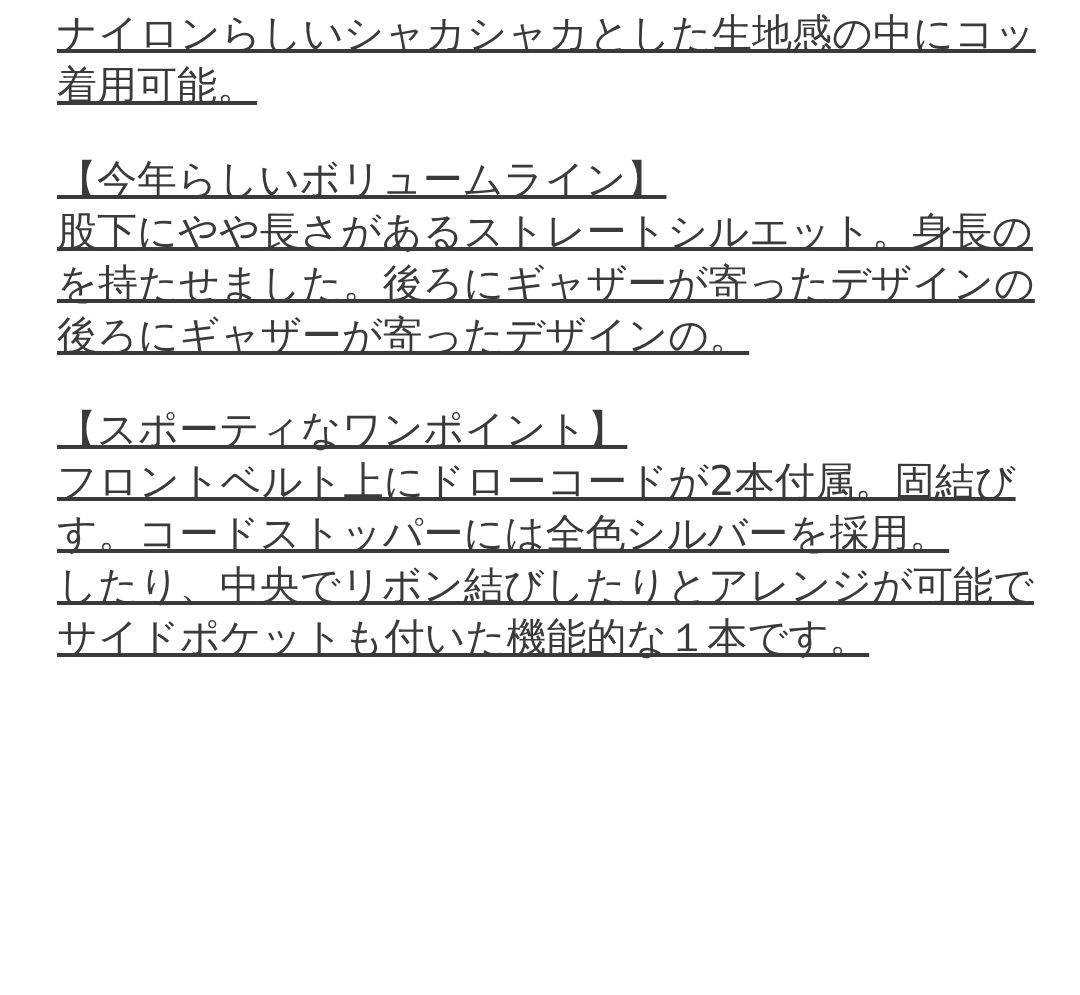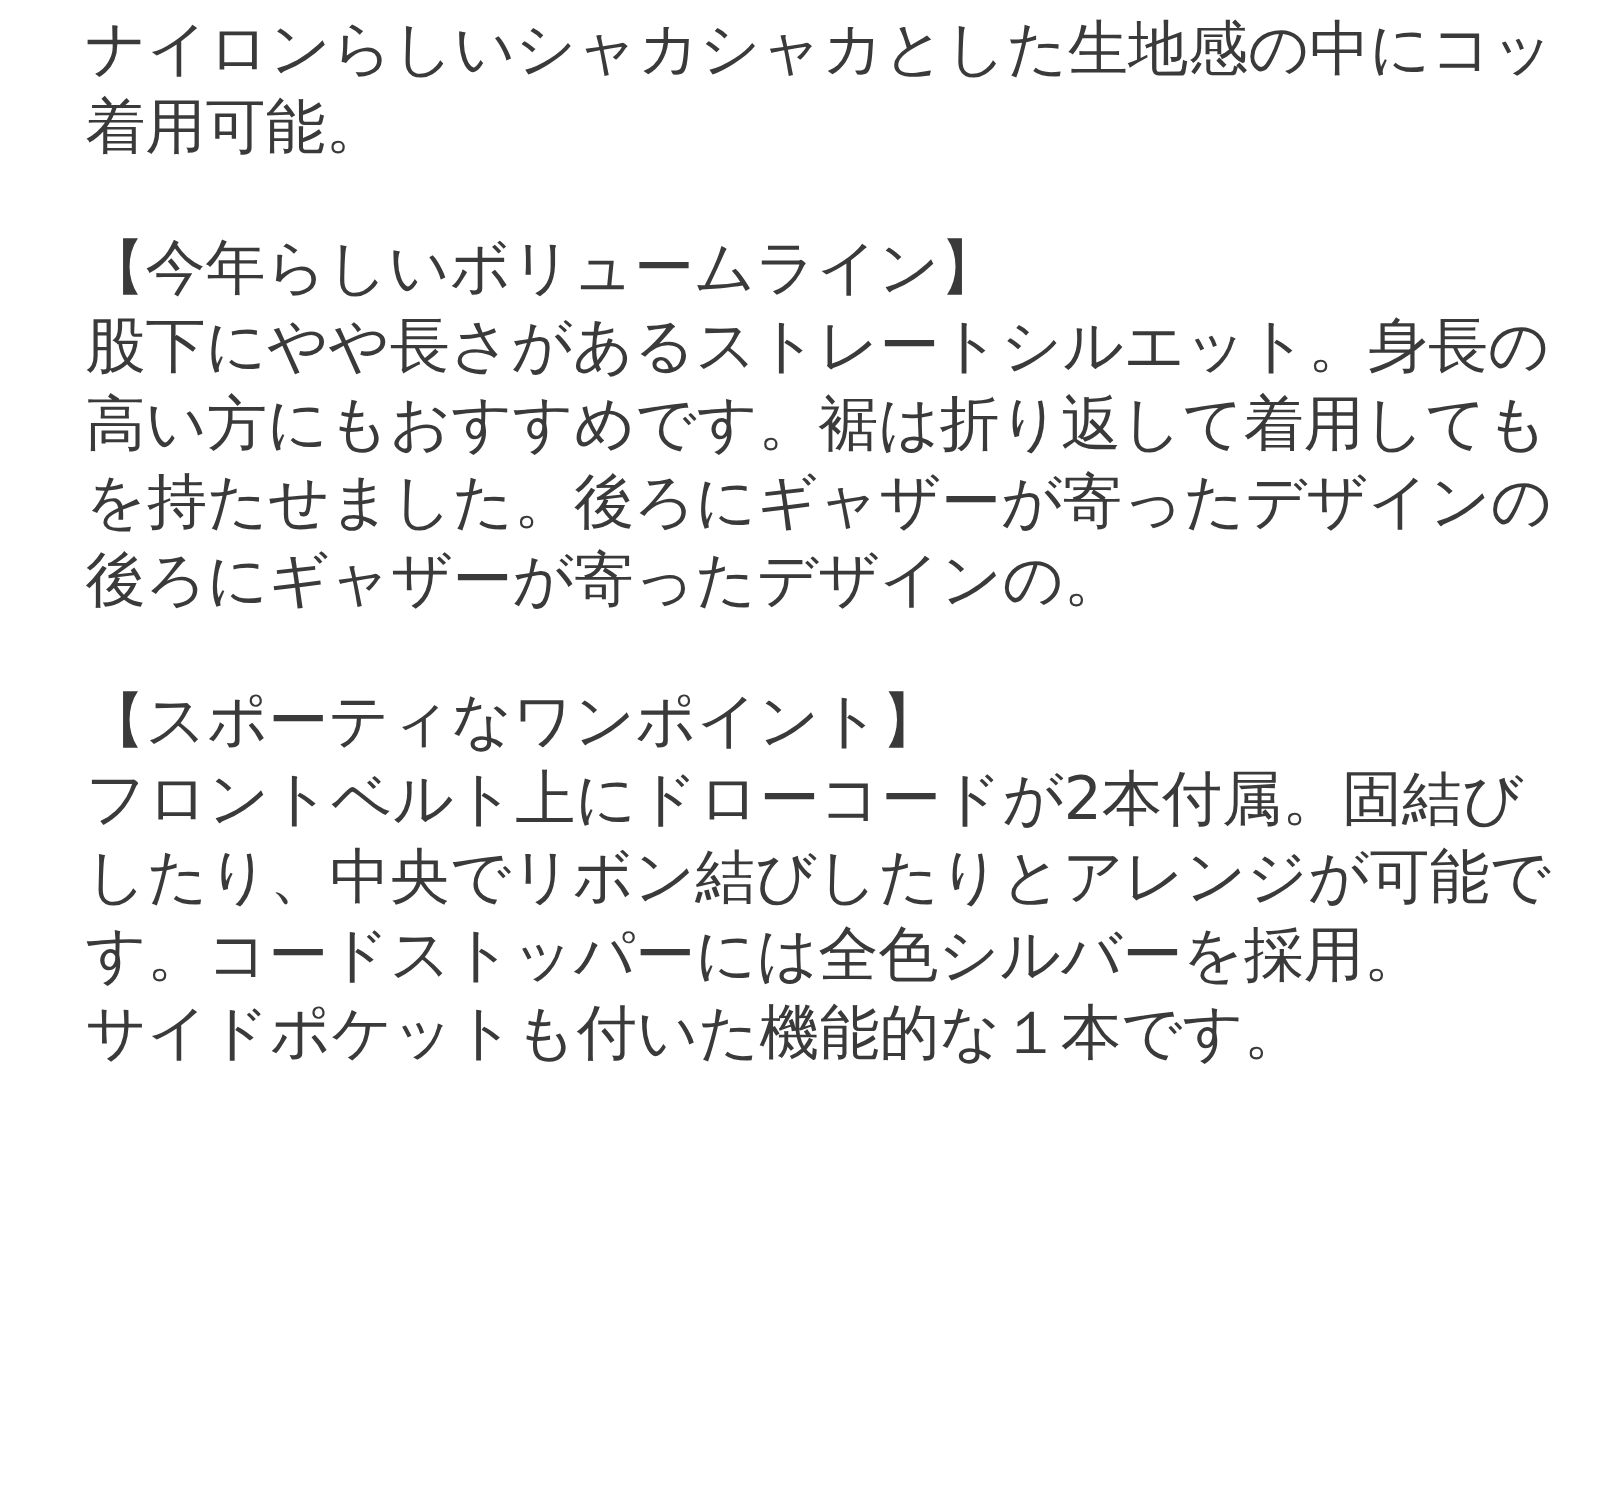--- a/index.html
+++ b/index.html
@@ -10,20 +10,21 @@
   body {
     width: 1080px;
     height: 995px;
     overflow: hidden;
     font-family: "DejaVu Sans", "Liberation Sans", sans-serif;
   }
   .description {
     box-sizing: border-box;
     width: 884px;
     padding: 7px 58px 0 57px;
+    text-decoration: underline;
   }
   .line {
     font-size: 40px;
     line-height: 52px;
     height: 52px;
     color: #3a3a3a;
     white-space: nowrap;
     letter-spacing: 0px;
     font-weight: 400;
   }
@@ -33,22 +34,21 @@
 </style>
 </head>
 <body style="background: rgb(255, 255, 255);">
 
 <div class="description" style="color: rgb(58, 58, 58);">
     <div class="line">ナイロンらしいシャカシャカとした生地感の中にコッ</div>
     <div class="line">着用可能。</div>
     <div class="line blank"></div>
     <div class="line">【今年らしいボリュームライン】</div>
     <div class="line">股下にやや長さがあるストレートシルエット。身長の</div>
-    <div class="line">高い方にもおすすめです。裾は折り返して着用しても</div>
     <div class="line">を持たせました。後ろにギャザーが寄ったデザインの</div>
     <div class="line">後ろにギャザーが寄ったデザインの。</div>
     <div class="line blank"></div>
     <div class="line">【スポーティなワンポイント】</div>
     <div class="line">フロントベルト上にドローコードが2本付属。固結び</div>
+    <div class="line">す。コードストッパーには全色シルバーを採用。</div>
     <div class="line">したり、中央でリボン結びしたりとアレンジが可能で</div>
-    <div class="line">す。コードストッパーには全色シルバーを採用。</div>
     <div class="line">サイドポケットも付いた機能的な１本です。</div>
   </div>
 
 </body></html>

